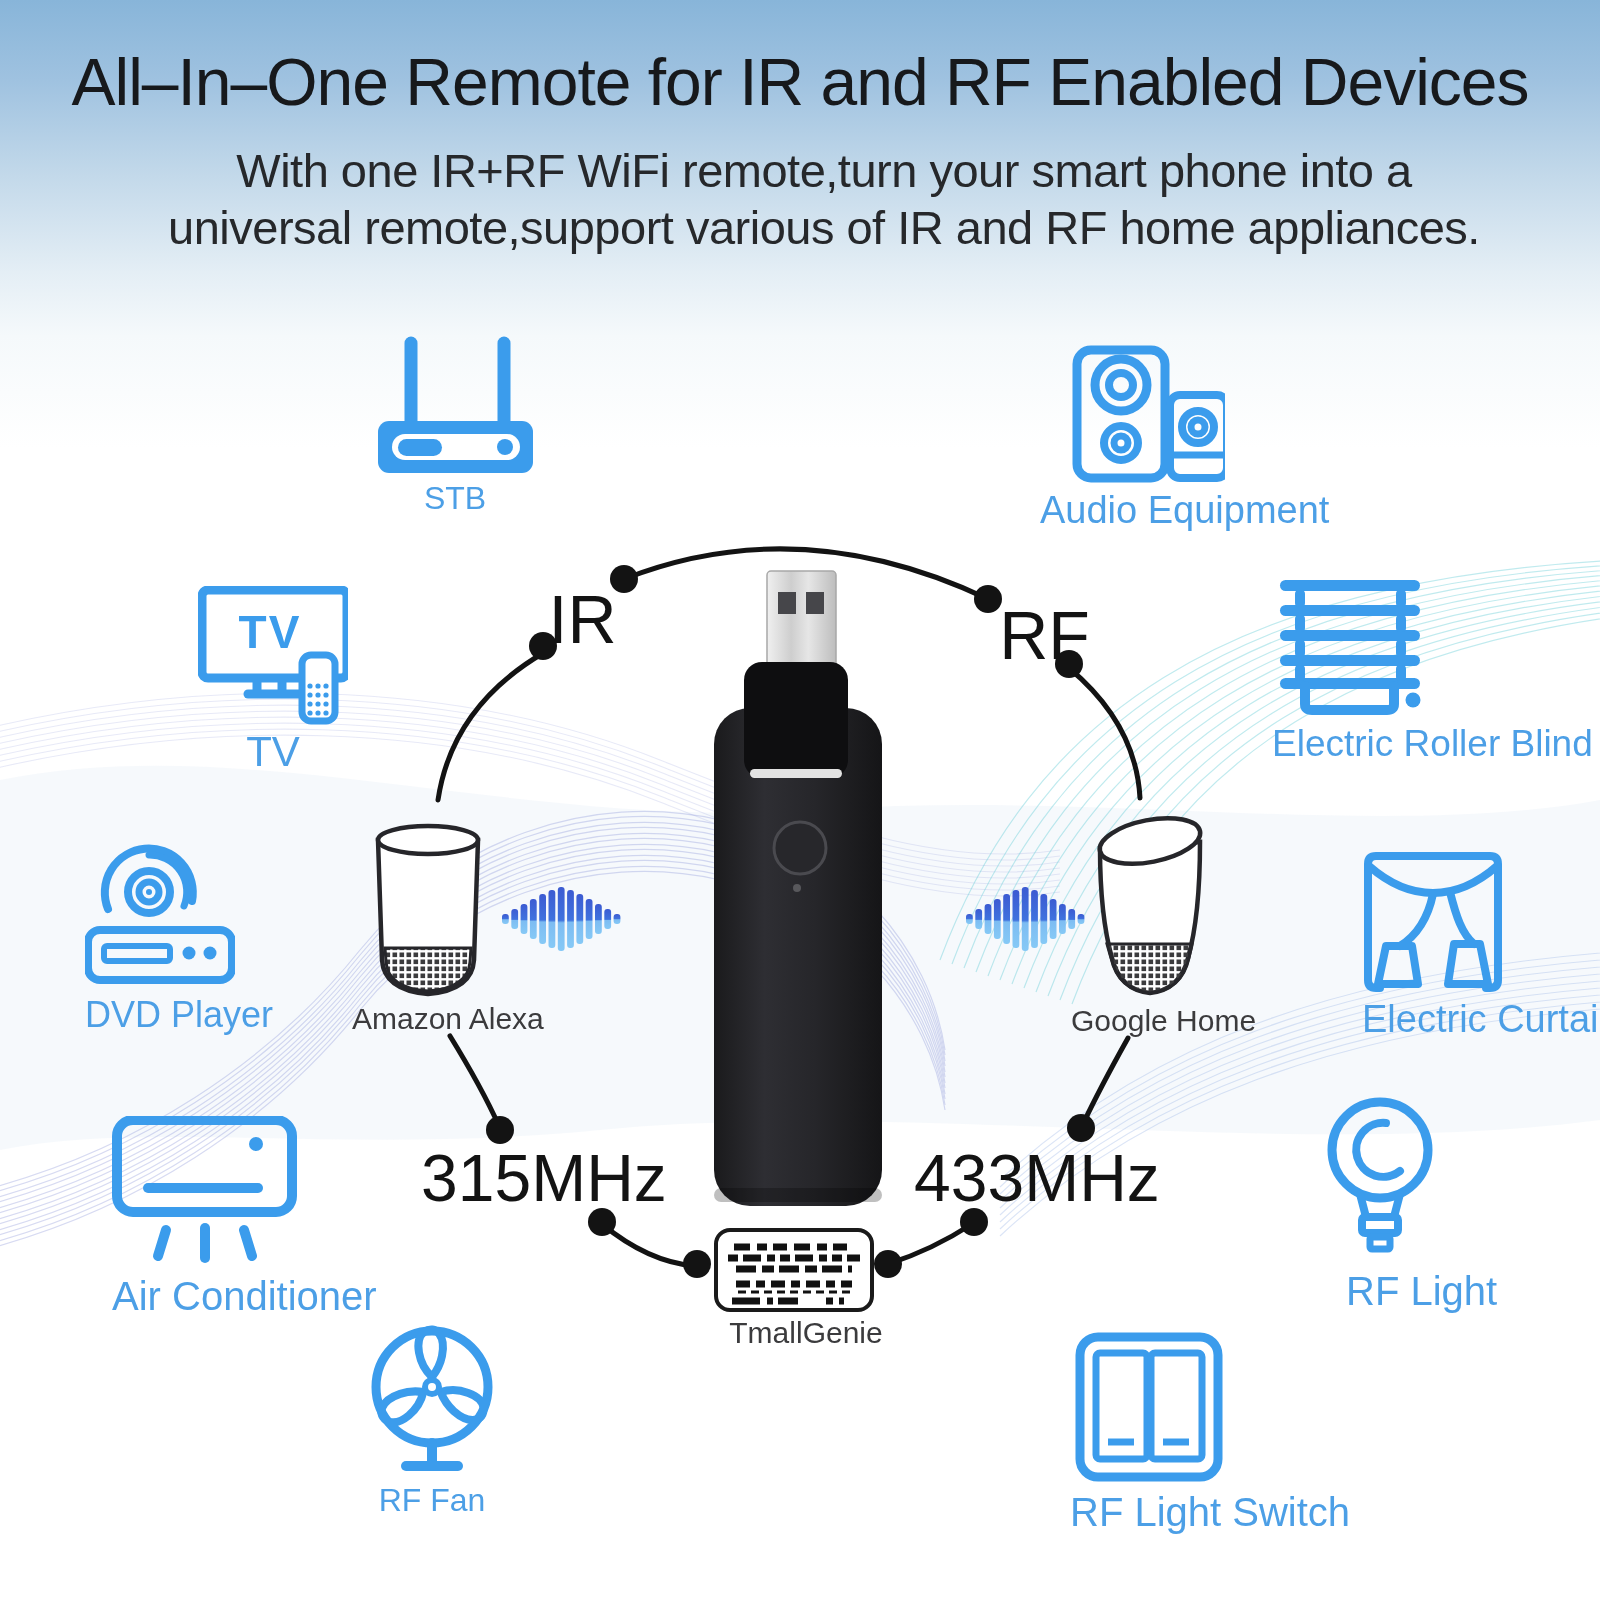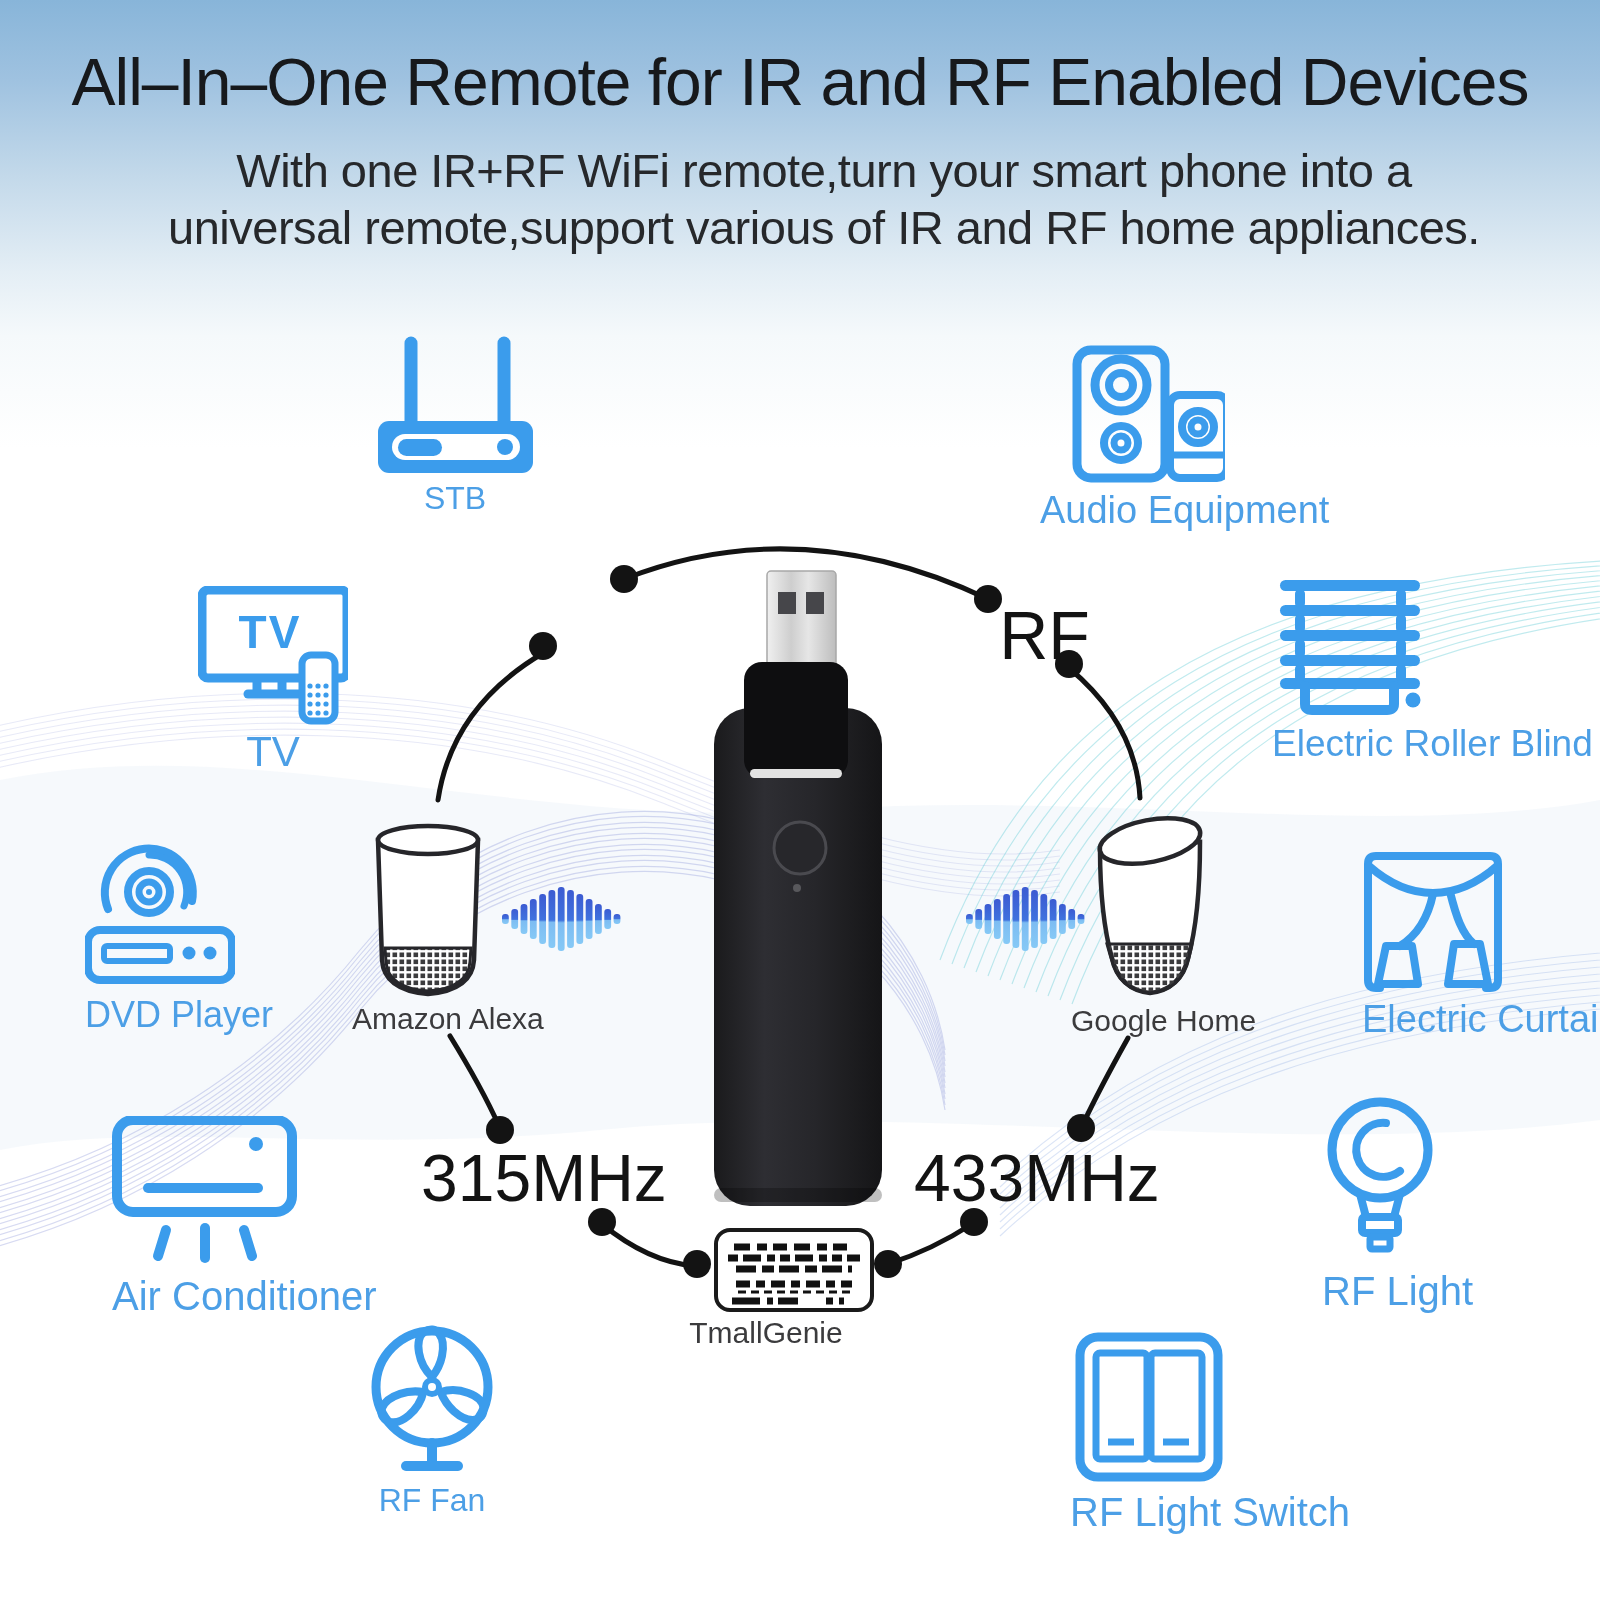--- a/index.html
+++ b/index.html
@@ -44,30 +44,30 @@
   .ann{
     position:absolute;z-index:3;color:var(--connector-black);text-align:center;white-space:nowrap;
   }
   #node-stb{left:370px;top:333px;width:170px;}         #node-stb .label{font-size:32px;margin-top:2px;}
   #node-audio{left:1040px;top:340px;width:185px;}      #node-audio .label{font-size:38px;margin-top:4px;}
   #node-tv{left:198px;top:586px;width:150px;}          #node-tv .label{font-size:42px;margin-top:2px;}
   #node-blind{left:1272px;top:578px;width:155px;}      #node-blind .label{font-size:37px;margin-top:0px;}
   #node-dvd{left:85px;top:836px;width:150px;}          #node-dvd .label{font-size:36px;margin-top:8px;}
   #node-curtain{left:1362px;top:850px;width:142px;}    #node-curtain .label{font-size:38px;margin-top:6px;}
   #node-ac{left:112px;top:1116px;width:185px;}         #node-ac .label{font-size:40px;margin-top:8px;}
-  #node-rflight{left:1322px;top:1095px;width:120px;}   #node-rflight .label{font-size:40px;margin-top:14px;}
+  #node-rflight{left:1322px;top:1095px;width:120px;}   #node-rflight .label{font-size:40px;margin-top:14px;margin-left:24px;}
   #node-rffan{left:344px;top:1300px;width:176px;}      #node-rffan .label{font-size:32px;margin-top:10px;}
   #node-rfswitch{left:1070px;top:1330px;width:158px;}  #node-rfswitch .label{font-size:40px;margin-top:8px;}
   #ann-ir{left:500px;top:580px;width:165px;font-size:68px;font-weight:400;}
   #ann-rf{left:962px;top:596px;width:165px;font-size:68px;font-weight:400;}
   #ann-315{left:394px;top:1140px;width:300px;font-size:66px;}
   #ann-433{left:887px;top:1140px;width:300px;font-size:66px;}
   #label-alexa{left:352px;top:1002px;width:160px;}
   #label-google{left:1071px;top:1004px;width:160px;}
-  #label-tmall{left:686px;top:1316px;width:160px;}
+  #label-tmall{left:726px;top:1316px;width:160px;}
 </style>
 </head>
 <body>
 
 <div class="canvas">
 
   <svg class="bg-waves" width="1600" height="1600" viewBox="0 0 1600 1600">
     <defs>
       <path id="wA" d="M -60,1200 C 140,1160 280,1050 360,950 C 450,840 590,790 720,820 C 850,850 930,950 945,1050" fill="none"></path>
       <path id="wB" d="M -60,740 C 200,670 460,680 660,760 C 800,815 930,870 1060,850" fill="none"></path>
@@ -225,20 +225,21 @@
       <rect x="716" y="1230" width="156" height="80" rx="14" fill="#ffffff" stroke="#1a1a1a" stroke-width="4"></rect>
       <line x1="734" y1="1247" x2="854" y2="1247" stroke="#111" stroke-width="7" stroke-dasharray="16 7 10 6 14 7"></line>
       <line x1="728" y1="1258" x2="860" y2="1258" stroke="#111" stroke-width="7" stroke-dasharray="10 5 18 6 8 5"></line>
       <line x1="736" y1="1269" x2="852" y2="1269" stroke="#111" stroke-width="7" stroke-dasharray="20 6 12 5"></line>
       <line x1="736" y1="1284" x2="852" y2="1284" stroke="#111" stroke-width="7" stroke-dasharray="14 6 9 6"></line>
       <line x1="738" y1="1292" x2="850" y2="1292" stroke="#111" stroke-width="3" stroke-dasharray="8 5"></line>
       <line x1="732" y1="1301" x2="856" y2="1301" stroke="#111" stroke-width="7" stroke-dasharray="28 7 6 5 20"></line>
     </g>
   </svg>
 
+  <div class="ann" id="ann-ir">IR</div>
   <div class="ann" id="ann-rf">RF</div>
   <div class="ann" id="ann-315">315MHz</div>
   <div class="ann" id="ann-433">433MHz</div>
 
   <div class="dark-label" id="label-alexa">Amazon Alexa</div>
   <div class="dark-label" id="label-google">Google Home</div>
   <div class="dark-label" id="label-tmall">TmallGenie</div>
 
   <div class="node" id="node-stb">
     <svg width="170" height="145" viewBox="0 0 170 145">

